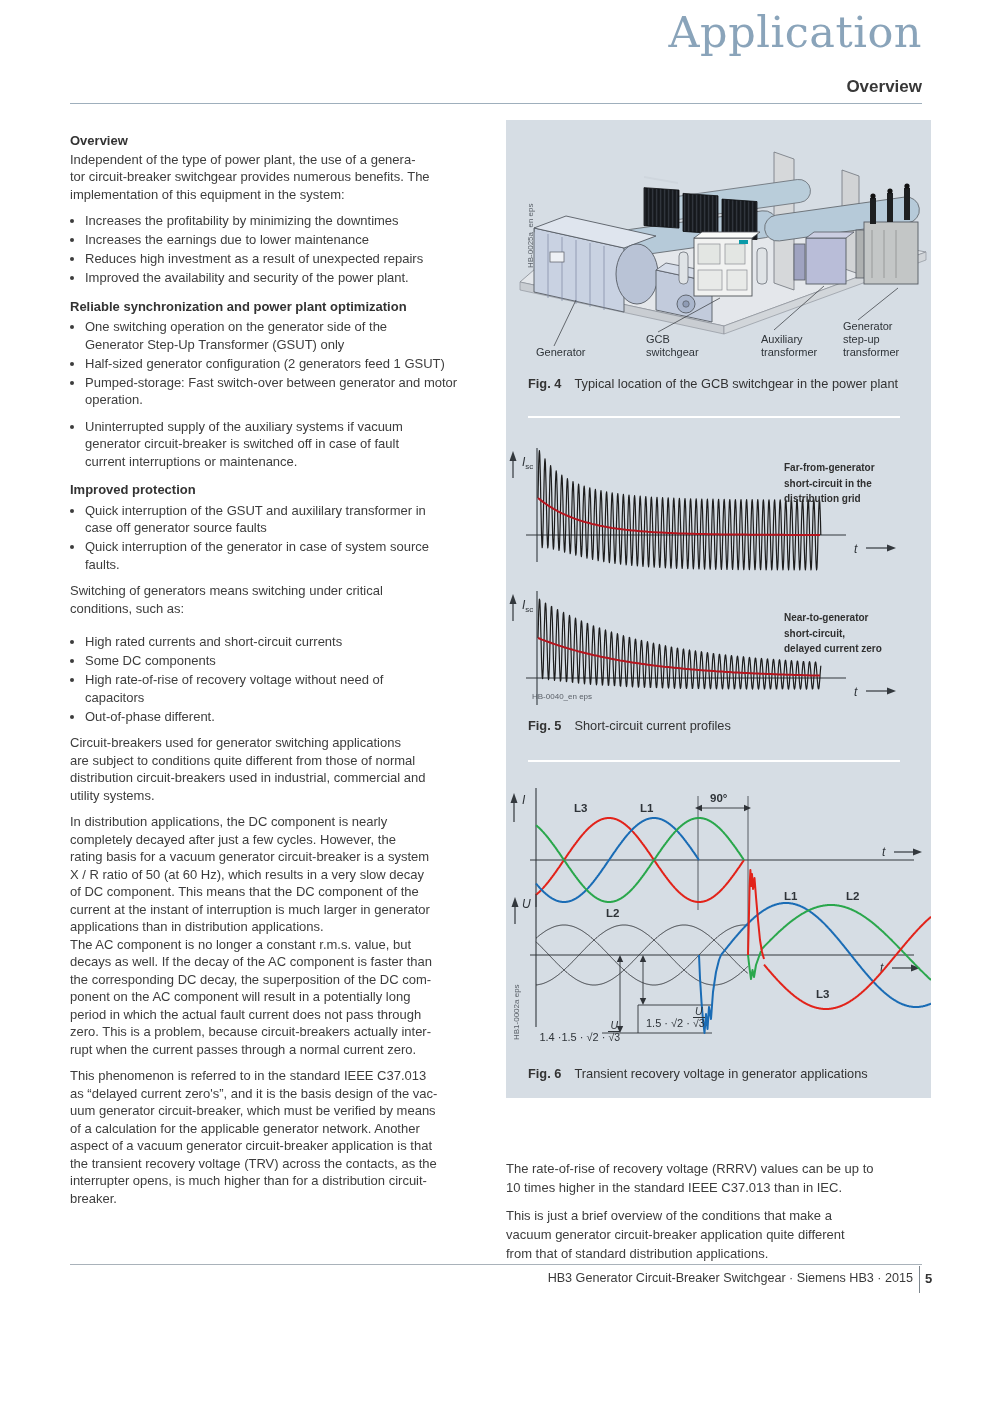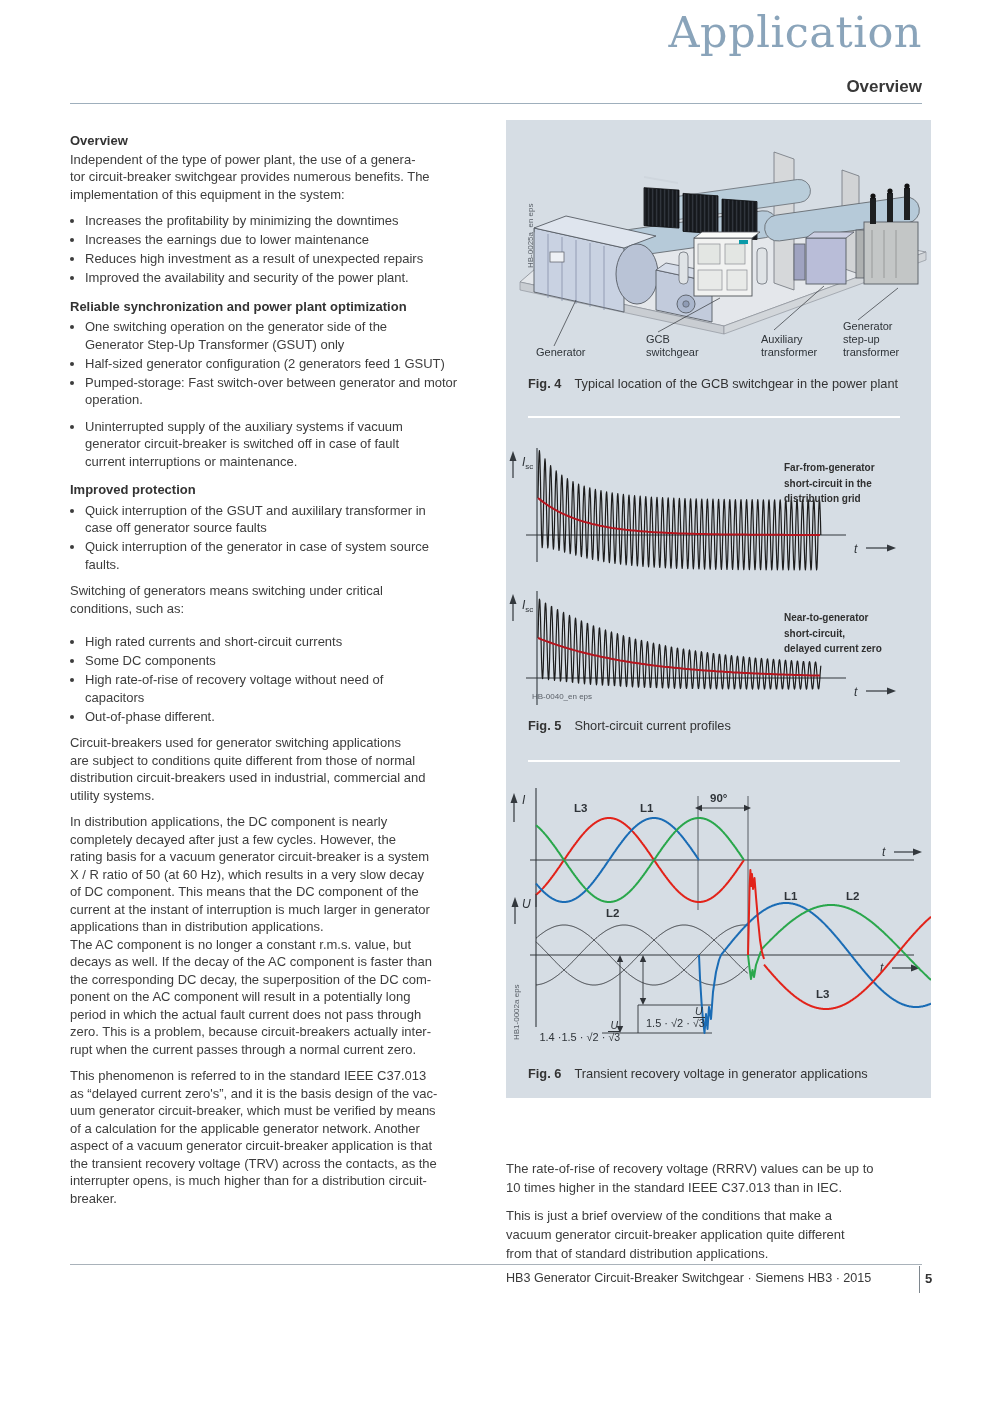--- a/index.html
+++ b/index.html
@@ -29,21 +29,21 @@
   .axlab{font-size:12px;font-style:italic;color:#2e3338}
   .frac{display:inline-block;text-align:center;vertical-align:middle;font-size:10.5px;line-height:11px}
   .frac .num{display:block;border-bottom:1px solid #2e3338;padding:0 2px;font-style:italic}
   .frac .den{display:block}
   .formula{font-size:11px;color:#2e3338;display:flex;align-items:flex-end;gap:3px}
   
   .rightcol{left:506px;top:1159px;width:430px;font-size:13px;line-height:19px}
   .rightcol p{margin:0 0 9px 0}
   
   .f-rule{left:70px;top:1264px;width:852px;height:1px;background:#a9b2ba}
-  .f-text{left:506px;top:1271px;width:407px;text-align:left;font-size:12.6px;color:#3a3a3a}
+  .f-text{left:506px;top:1271px;width:407px;text-align:right;font-size:12.6px;color:#3a3a3a}
   .f-div{left:919px;top:1266px;width:1px;height:27px;background:#7e868d}
   .f-page{left:925px;top:1271px;font-size:13px;font-weight:bold;color:#333}
   svg text{font-family:"Liberation Sans",sans-serif}
 </style>
 </head>
 <body>
 
 <div class="abs doc-title">Application</div>
 <div class="abs doc-sub">Overview</div>
 <div class="abs hrule" style="top:103px"></div>

